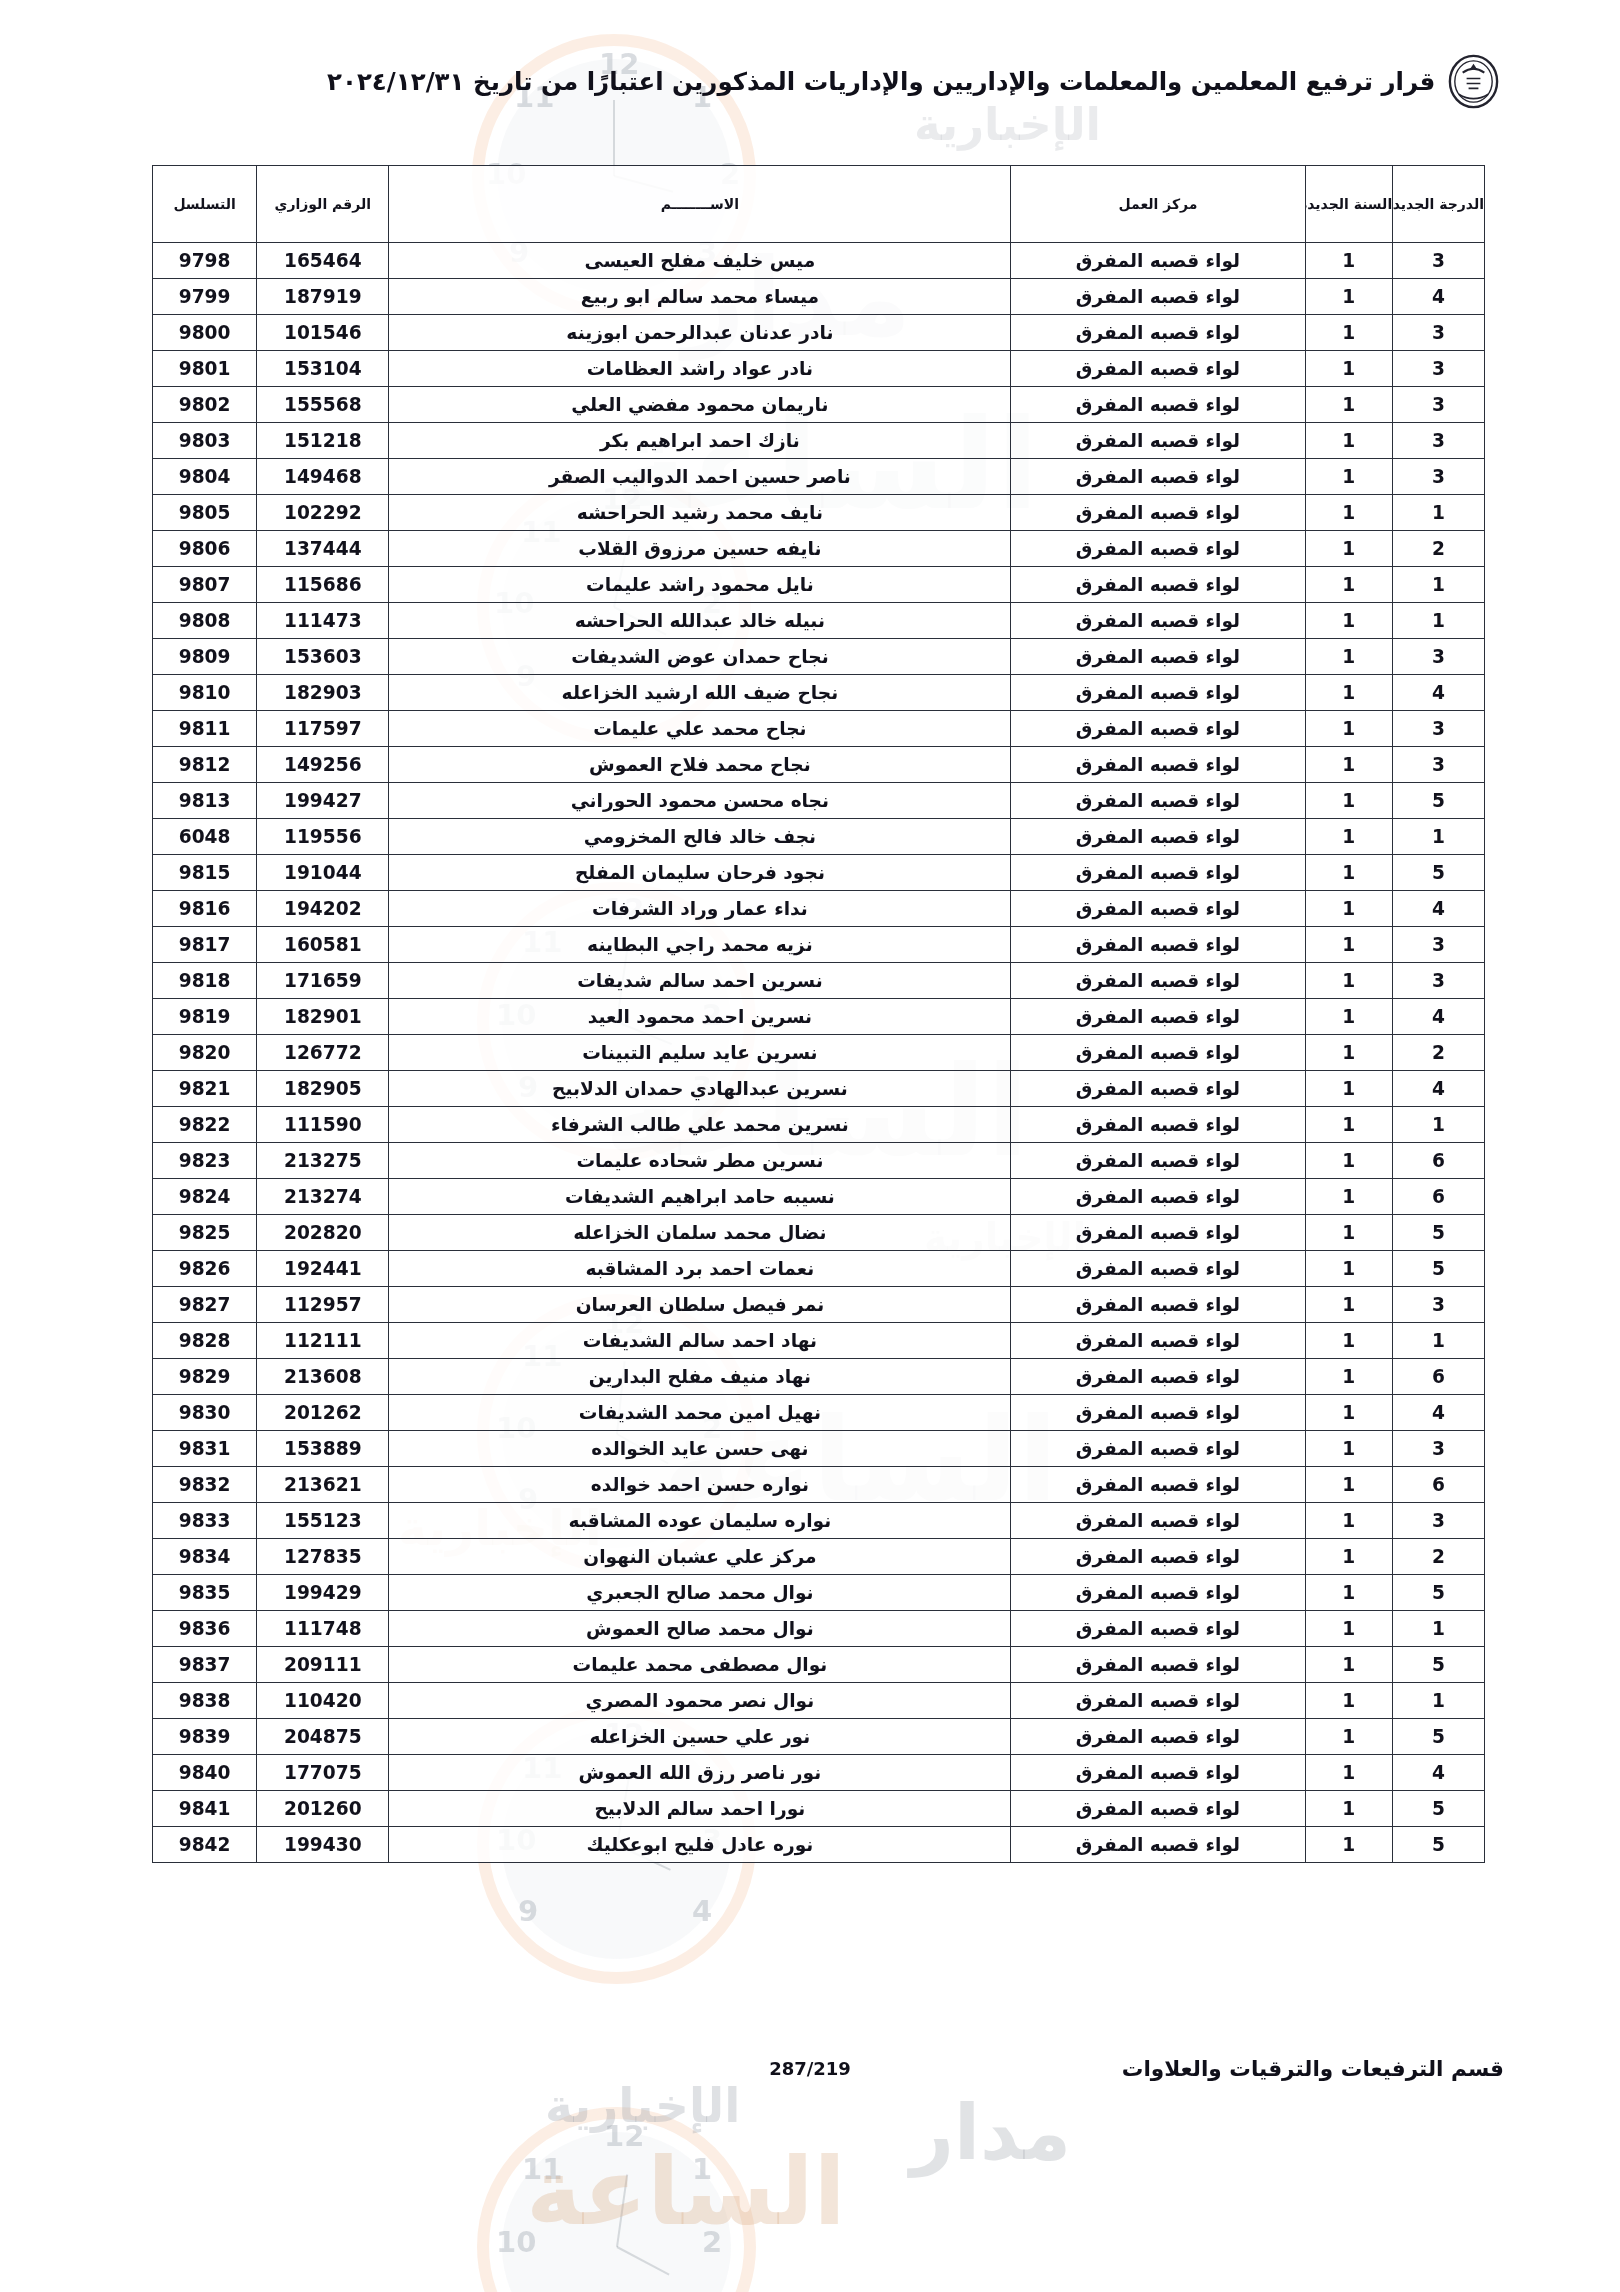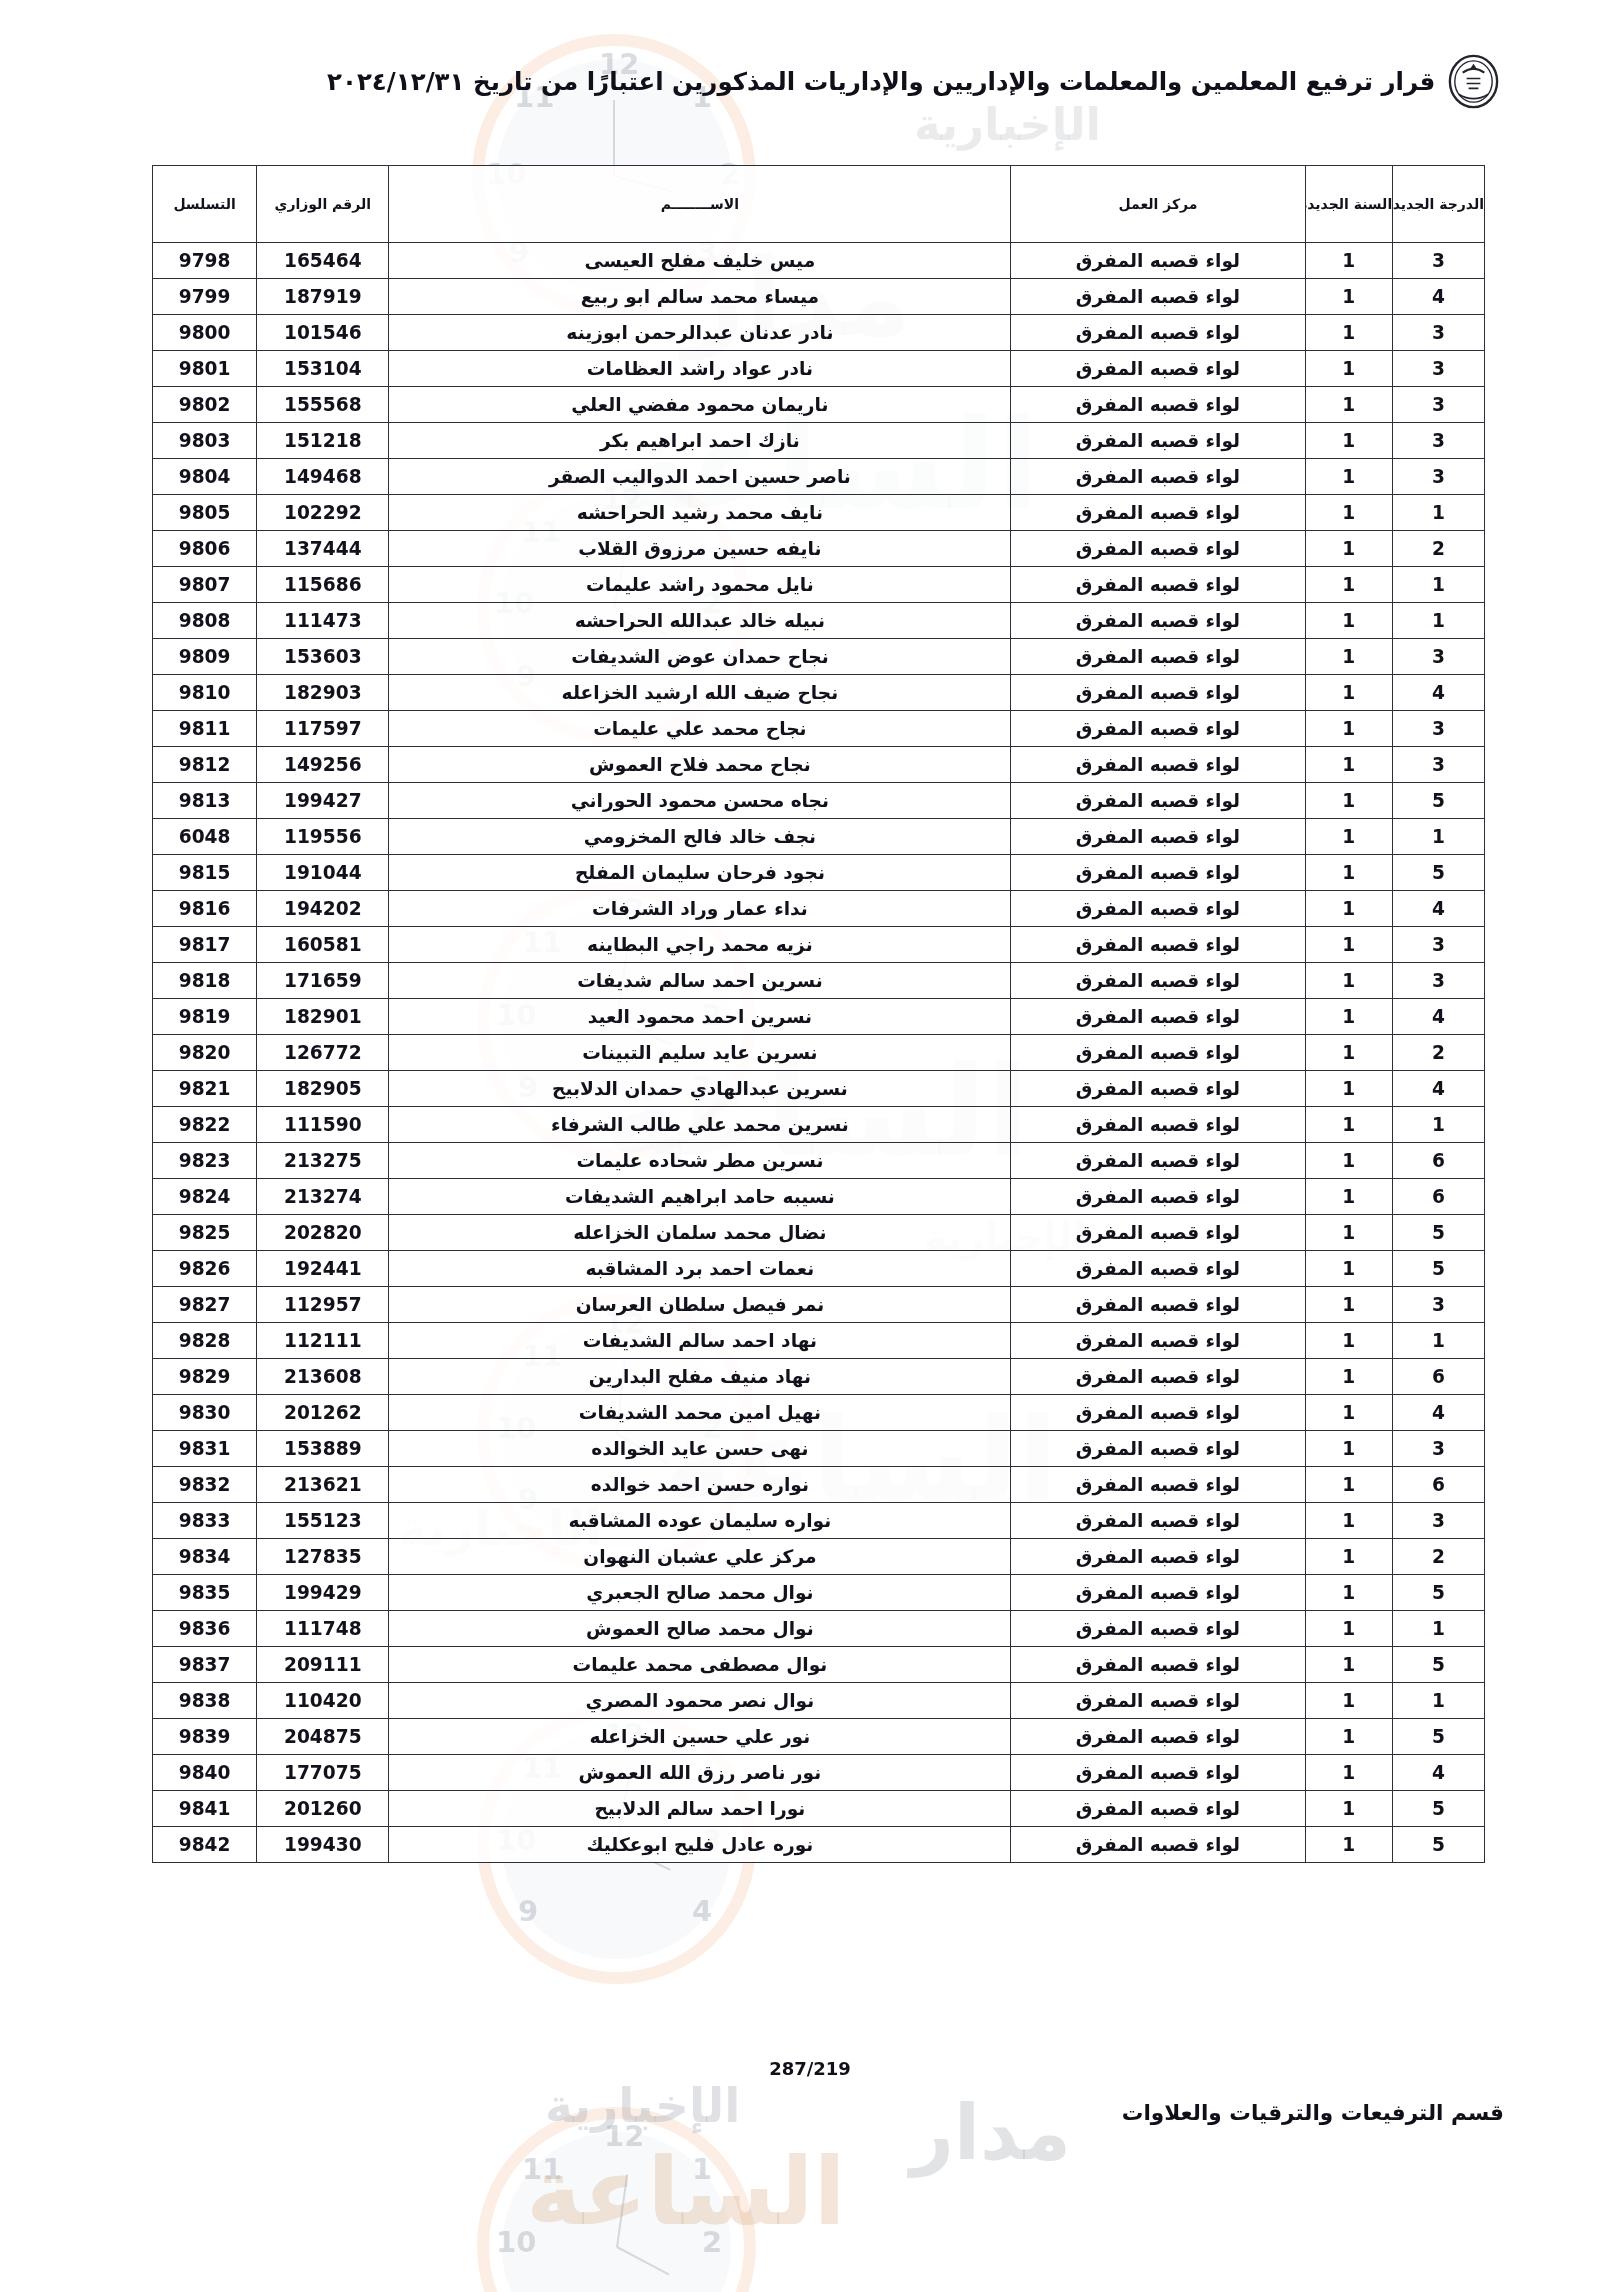--- a/index.html
+++ b/index.html
@@ -156,21 +156,20 @@
     height: 39px;
   }
   .footer-dept {
     position: absolute;
     right: 116px;
     top: 3.9px;
     font-size: 21.6px;
     font-weight: bold;
     white-space: nowrap;
     color: #10101a;
-    margin-top: 44px;
   }
   .footer-page {
     position: absolute;
     left: 50%;
     transform: translateX(-50%);
     top: 5.9px;
     font-size: 18px;
     font-weight: bold;
     direction: ltr;
     color: #10101a;

